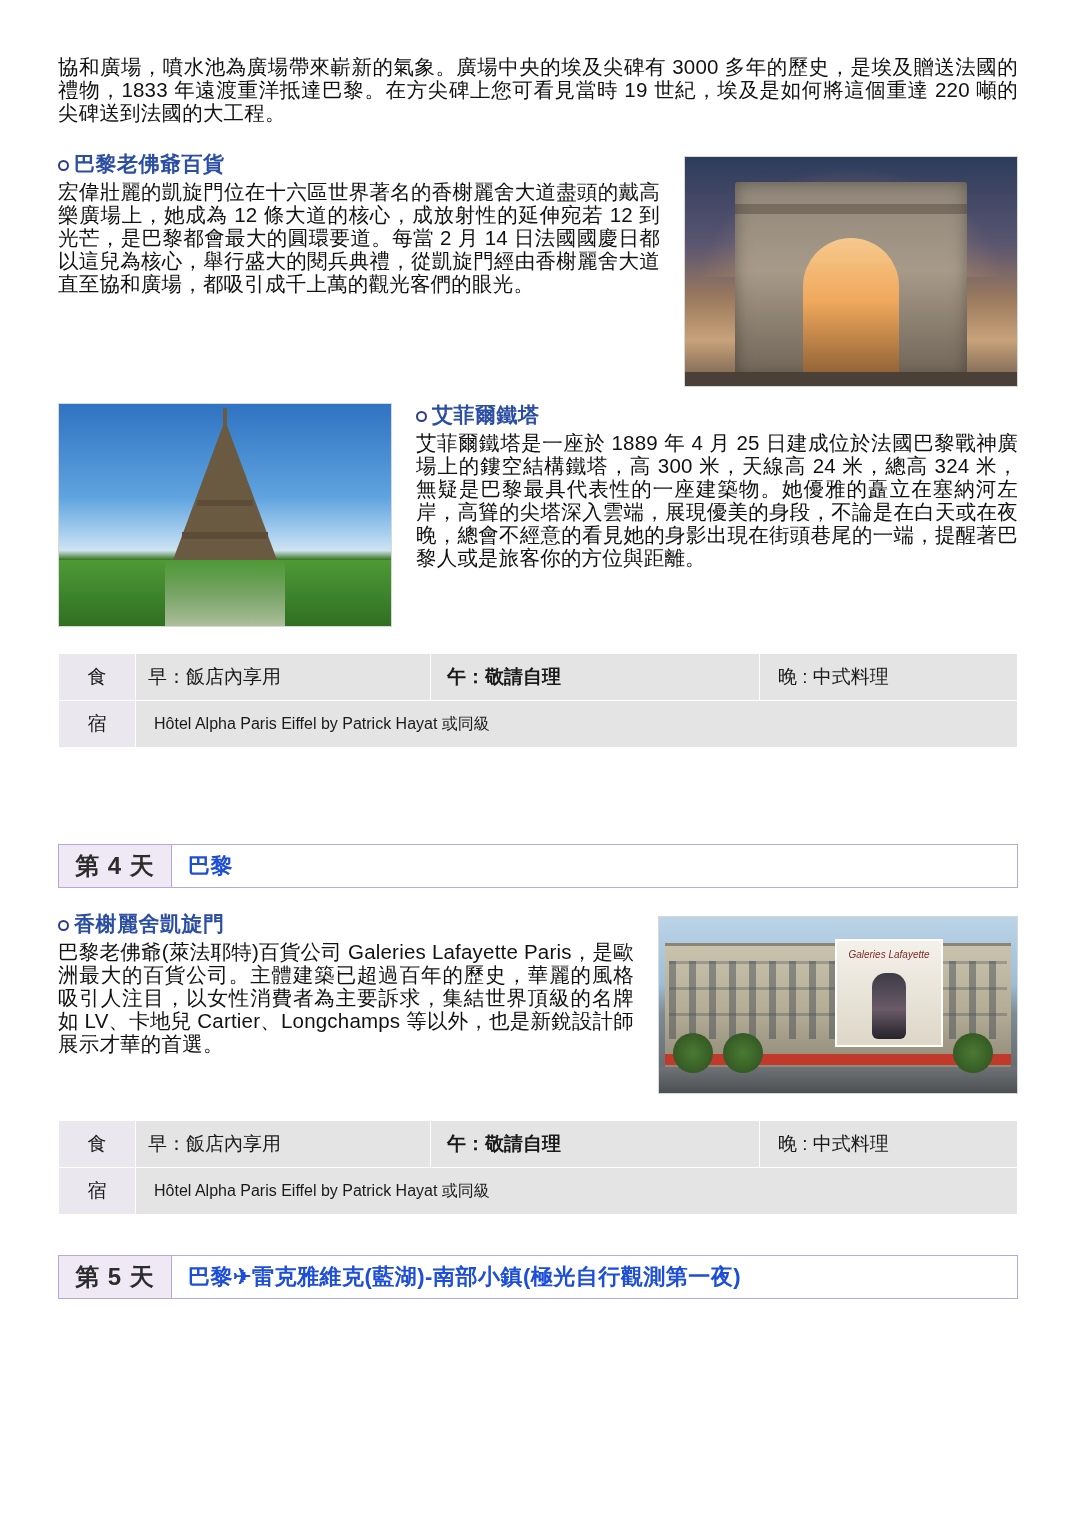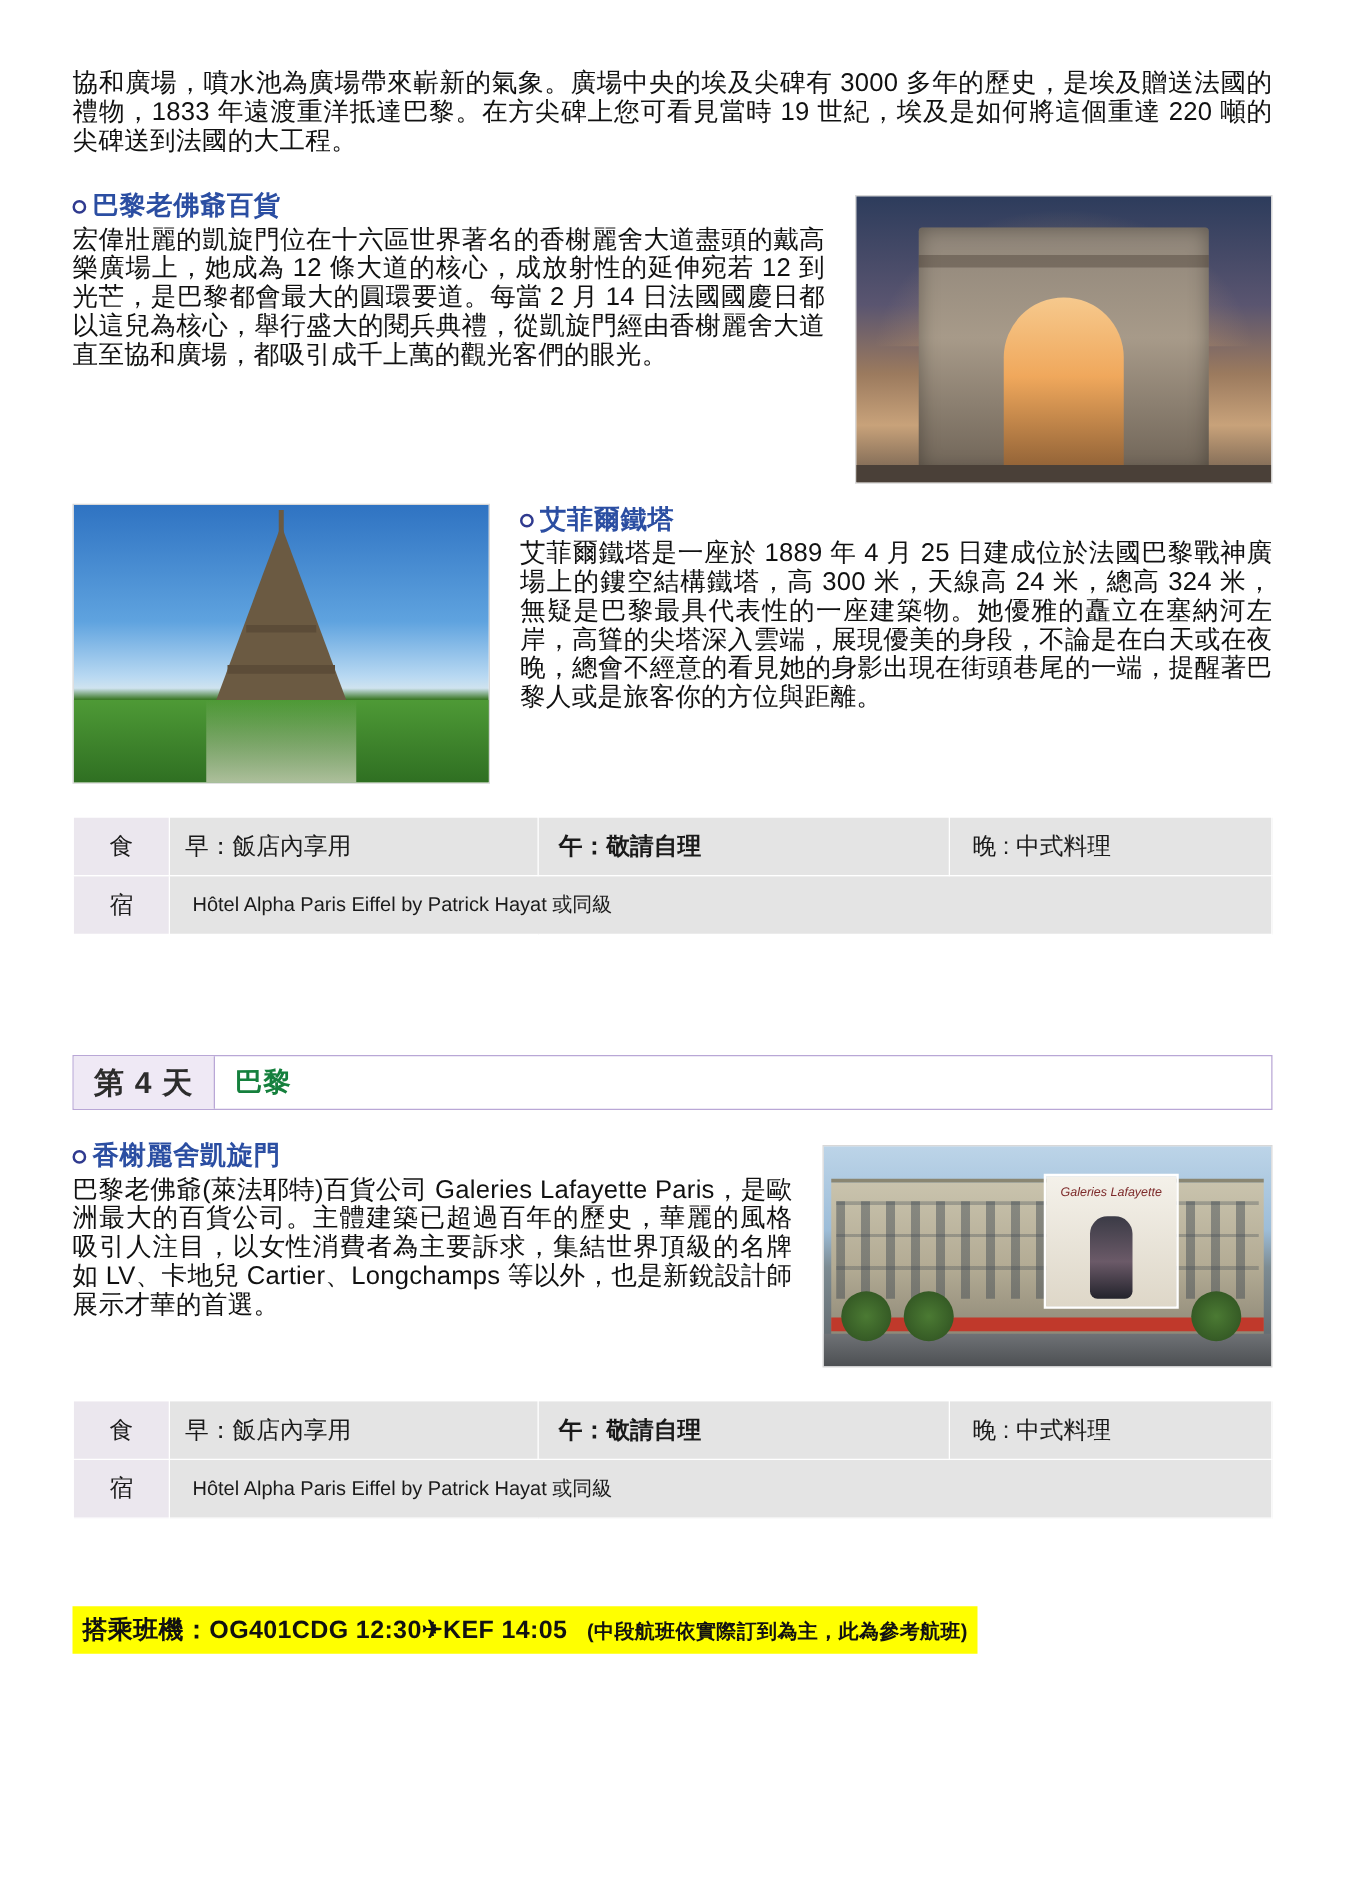--- a/index.html
+++ b/index.html
@@ -294,21 +294,21 @@
     color: #2c2c2c;
     letter-spacing: 1px;
   }
   .day-title {
     flex: 1;
     display: flex;
     align-items: center;
     padding-left: 16px;
     font-size: 22px;
     font-weight: bold;
-    color: #15803d;
+    color: #1d4ed8;
     letter-spacing: 0.5px;
   }
 
   
   .flight-line {
     margin-top: 30px;
     display: inline-block;
     background: #ffff00;
     padding: 5px 8px 6px 8px;
     font-size: 20px;
@@ -418,21 +418,19 @@
     </tr>
     <tr>
       <td class="label-cell">宿</td>
       <td class="hotel-cell" colspan="3">Hôtel Alpha Paris Eiffel by Patrick Hayat 或同級</td>
     </tr>
   </tbody>
     </table>
 
   <div class="spacer-md"></div>
 
-
-  <div>
-    <span class="flight-line">
-      <span>搭乘班機：OG401CDG 12:30✈KEF 14:05</span>
-      <span class="flight-note">(中段航班依實際訂到為主，此為參考航班)</span>
-    </span>
-  </div>
+  <div class="day-banner">
+    <div class="day-num">第 5 天</div>
+    <div class="day-title">巴黎✈雷克雅維克(藍湖)-南部小鎮(極光自行觀測第一夜)</div>
+  </div>
+
 
 </div>
 
 </body></html>

